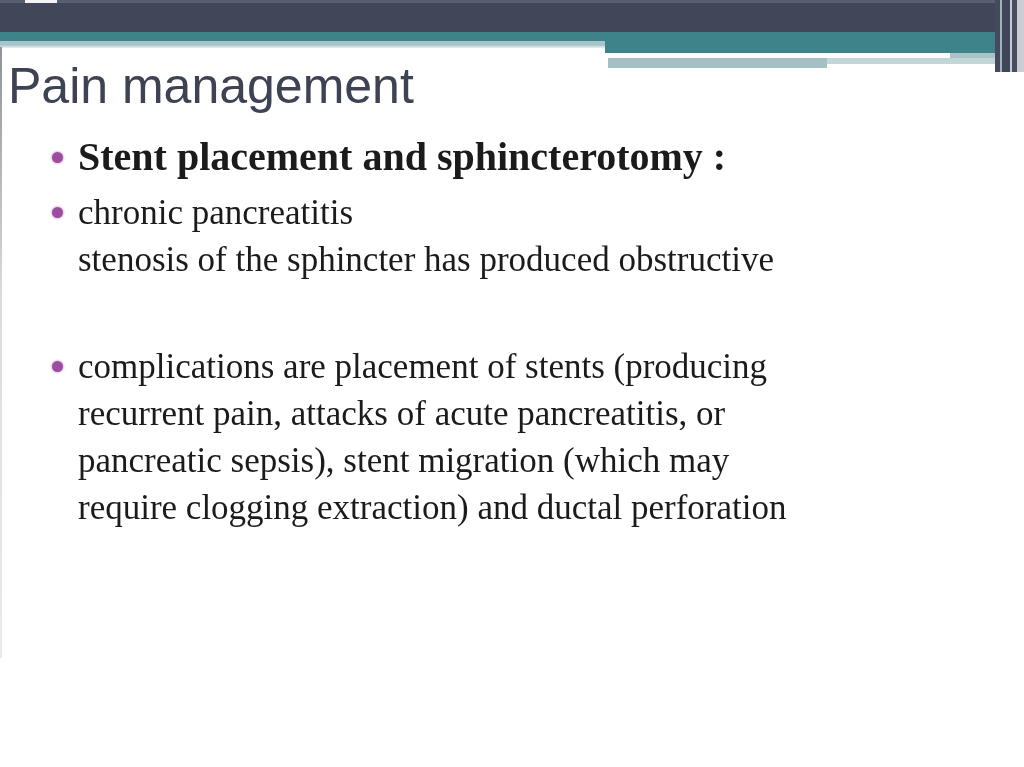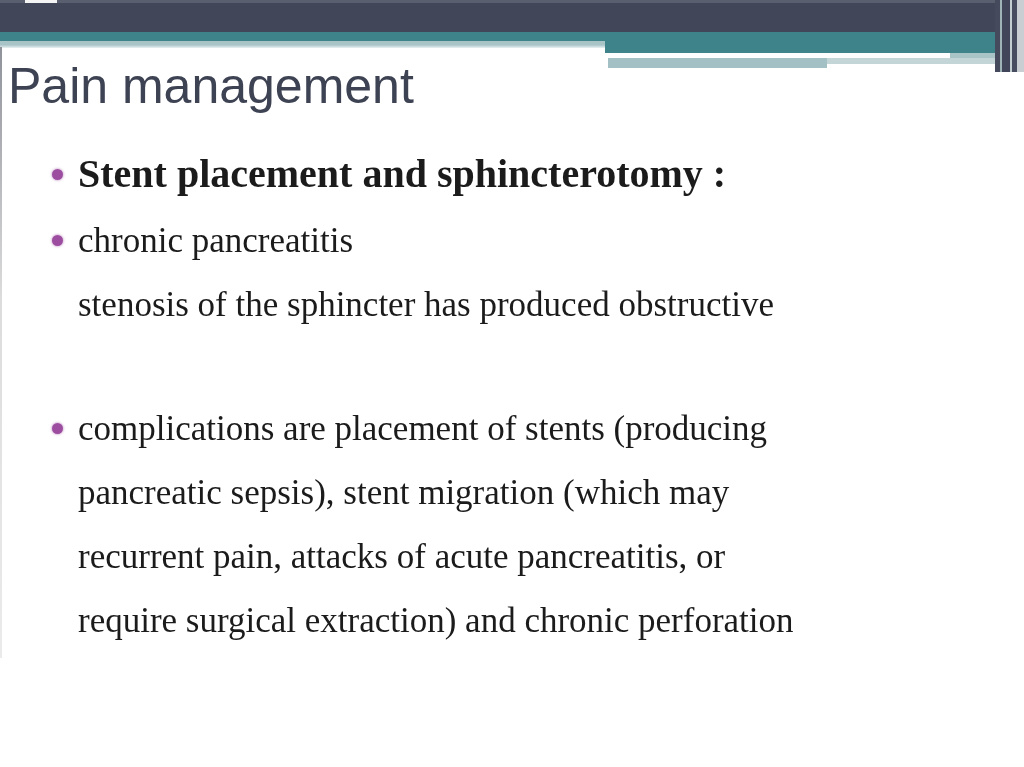--- a/index.html
+++ b/index.html
@@ -73,21 +73,20 @@
     width: 11px;
     height: 11px;
     border-radius: 50%;
     background: var(--bullet, #9c4da0);
     box-shadow: 0 0 2px 1px rgba(156, 77, 160, 0.35);
   }
   .line {
     font-size: 35px;
     line-height: 47px;
     white-space: nowrap;
-    margin-top: 17px;
   }
   .item.bold .line {
     font-weight: bold;
     font-size: 40px;
     line-height: 52px;
   }
   .item.bold .dot { top: 21px; }
   .spacer { height: 54px; }
 </style>
 </head>
@@ -134,20 +133,20 @@
         <div class="line">stenosis of the sphincter has produced obstructive</div>
       </div>
     </div>
 
     <div class="spacer"></div>
 
     <div class="item">
       <span class="dot"></span>
       <div class="lines">
         <div class="line">complications are placement of stents (producing</div>
+        <div class="line">recurrent pain, attacks of acute pancreatitis, or</div>
         <div class="line">pancreatic sepsis), stent migration (which may</div>
-        <div class="line">recurrent pain, attacks of acute pancreatitis, or</div>
-        <div class="line">require surgical extraction) and chronic perforation</div>
+        <div class="line">require clogging extraction) and ductal perforation</div>
       </div>
     </div>
 
   </div>
 </div>
 
 </body></html>

